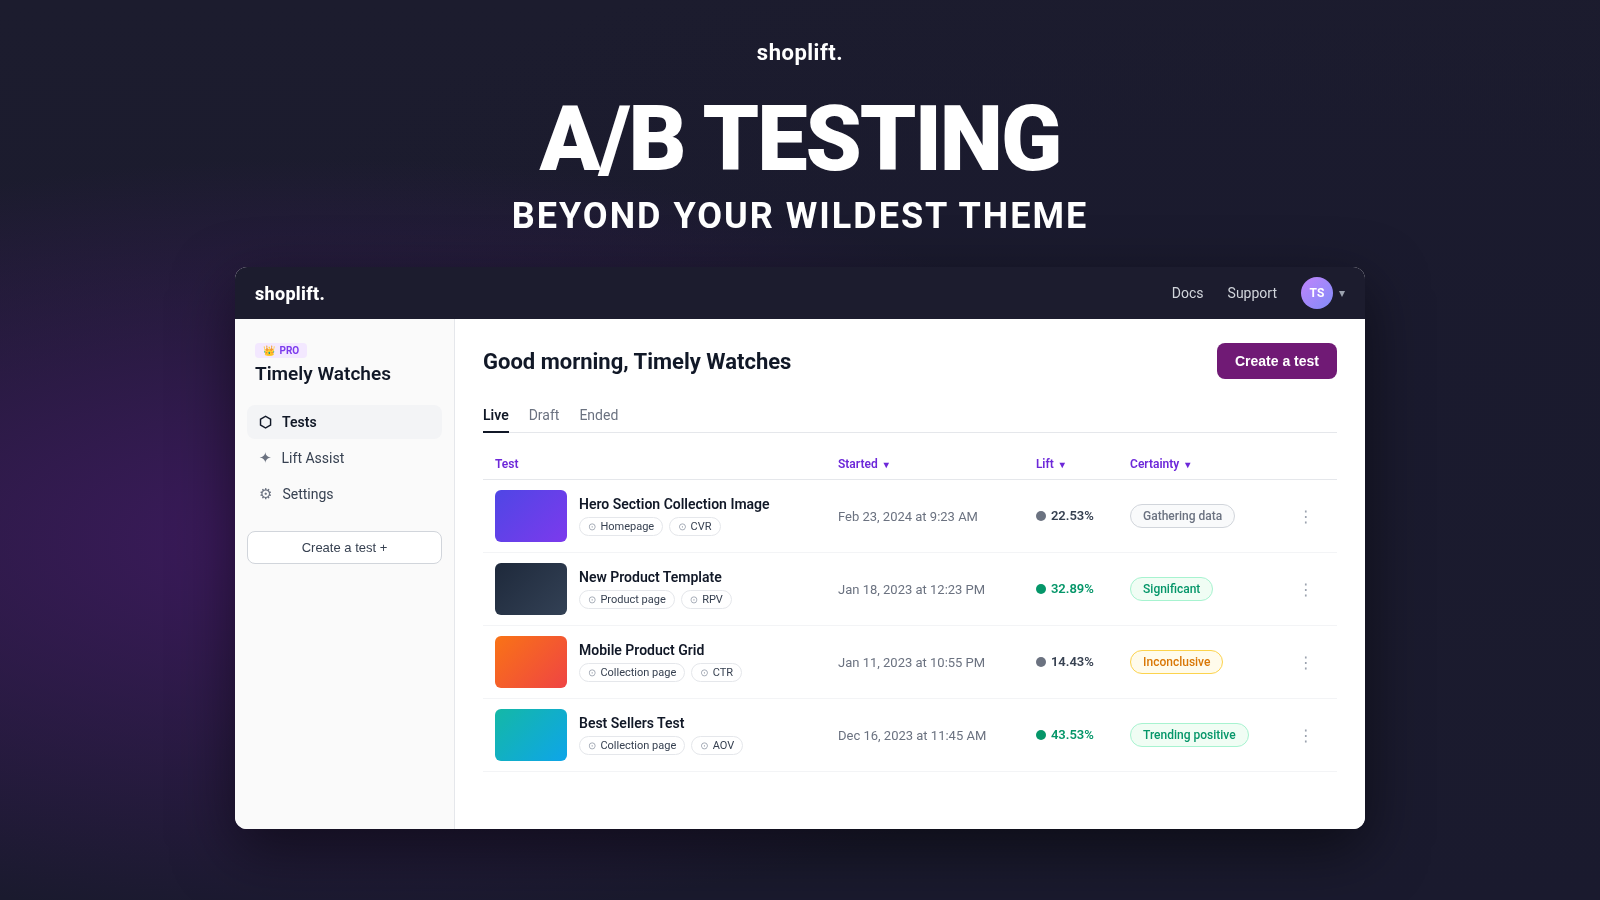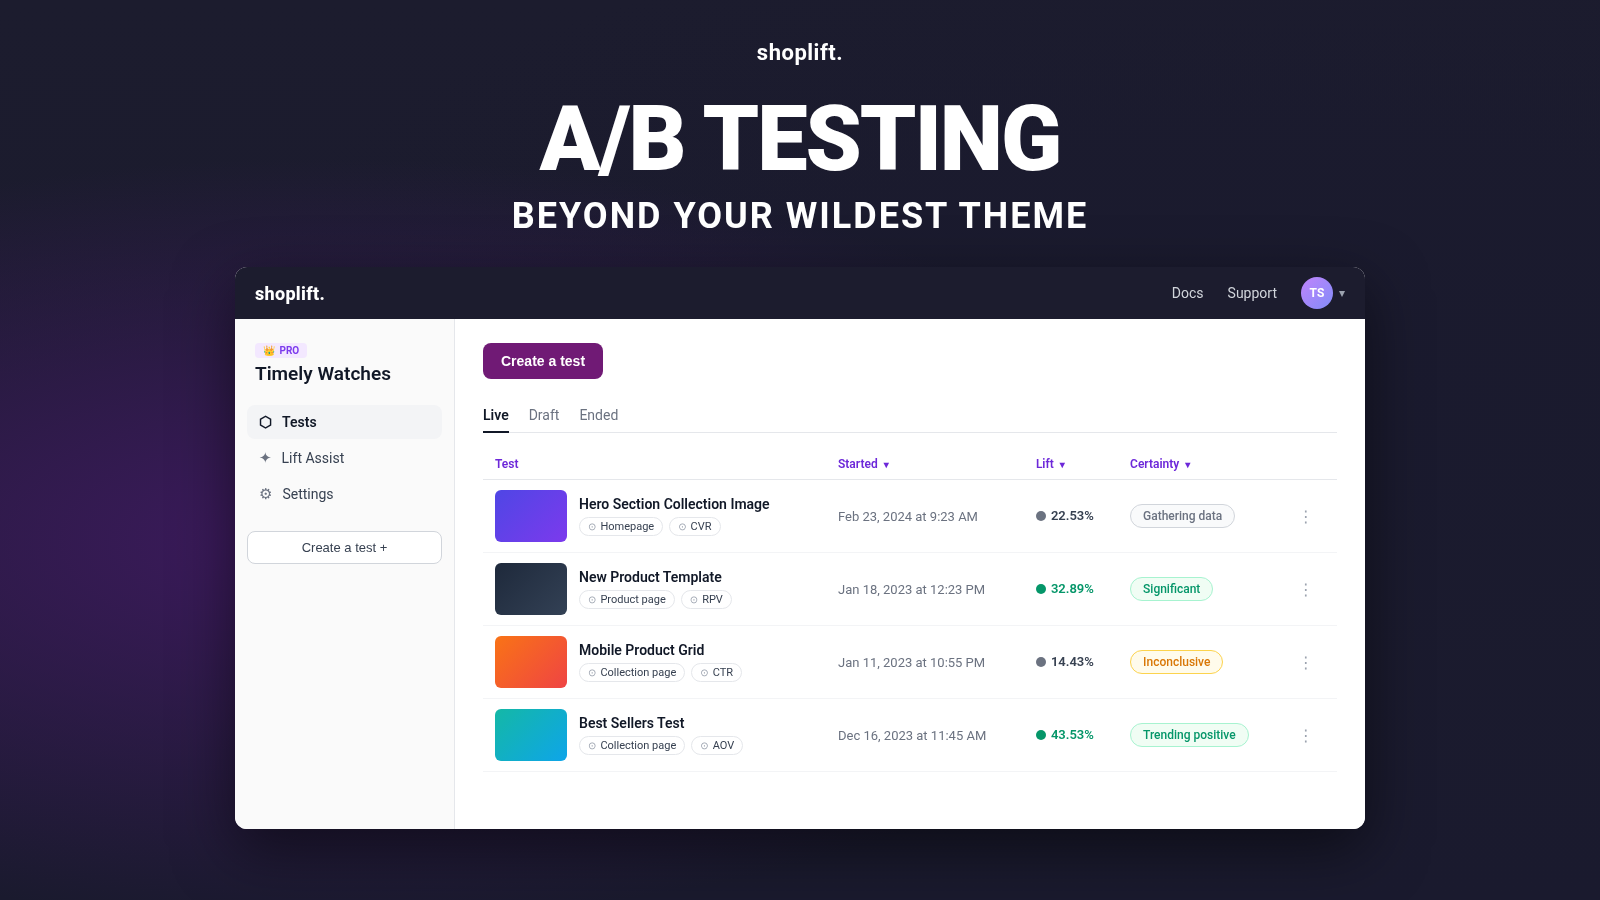--- a/index.html
+++ b/index.html
@@ -475,20 +475,21 @@
             <span class="icon">⚙</span>
             <span>Settings</span>
           </div>
         </div>
 
         <button class="create-test-btn">Create a test +</button>
       </div>
 
       <div class="main-content">
         <div class="content-header">
+          <h1 class="page-title">Good morning, Timely Watches</h1>
           <button class="create-test-cta">Create a test</button>
         </div>
 
         <div class="tabs">
           <div class="tab active">Live</div>
           <div class="tab">Draft</div>
           <div class="tab">Ended</div>
         </div>
 
         <table class="table">

